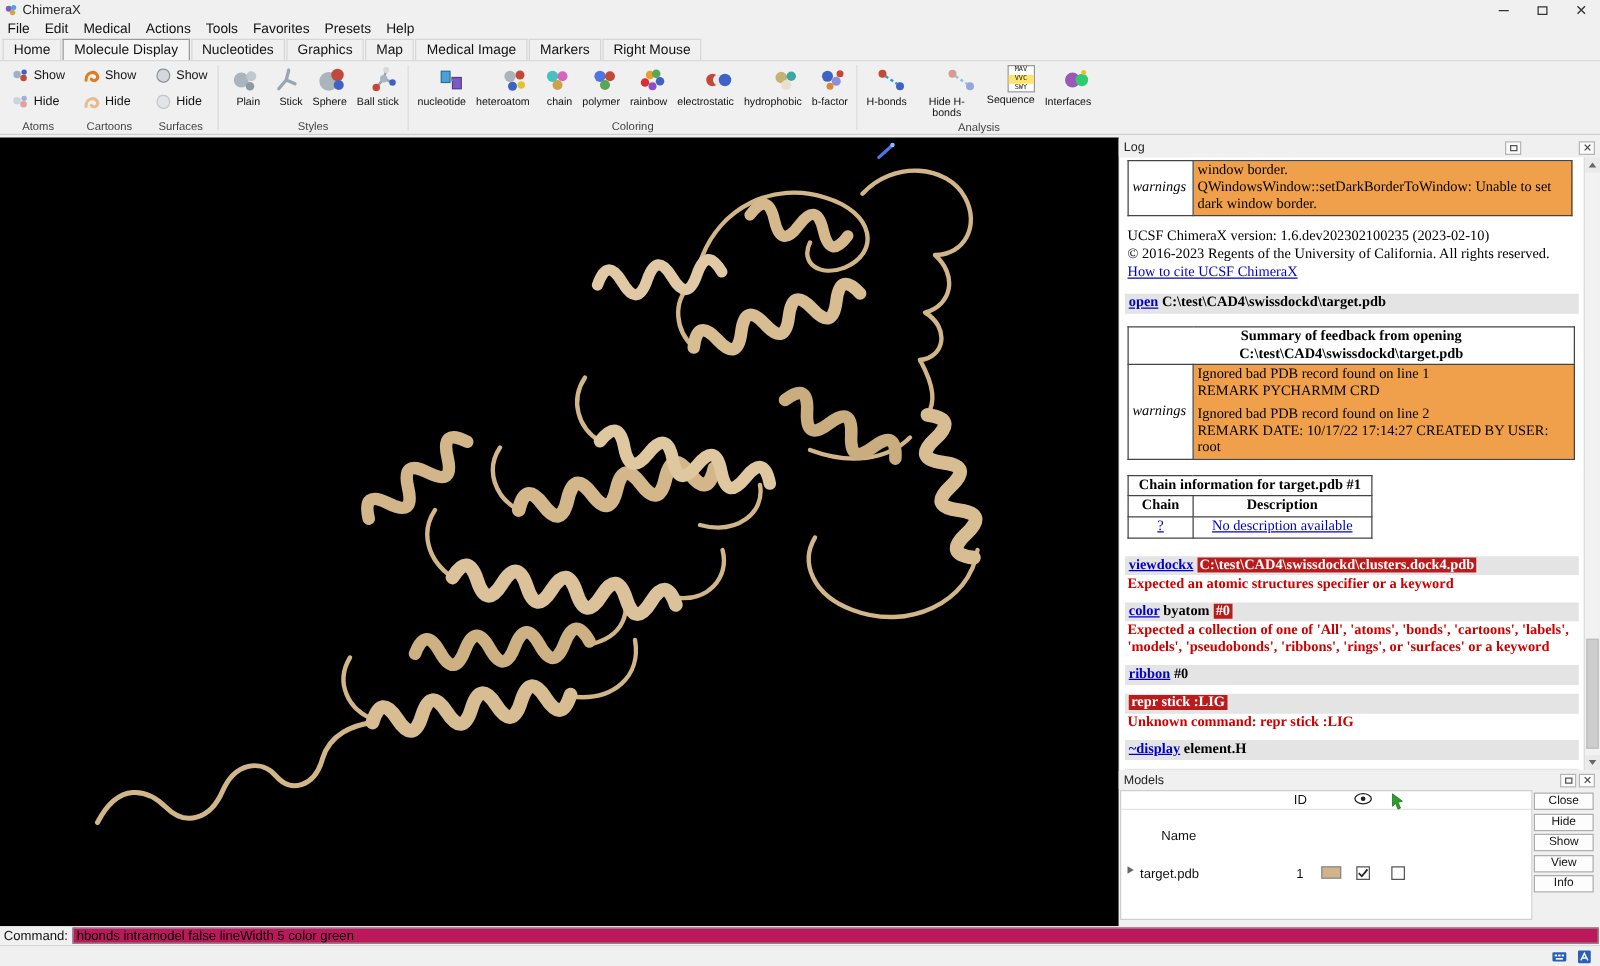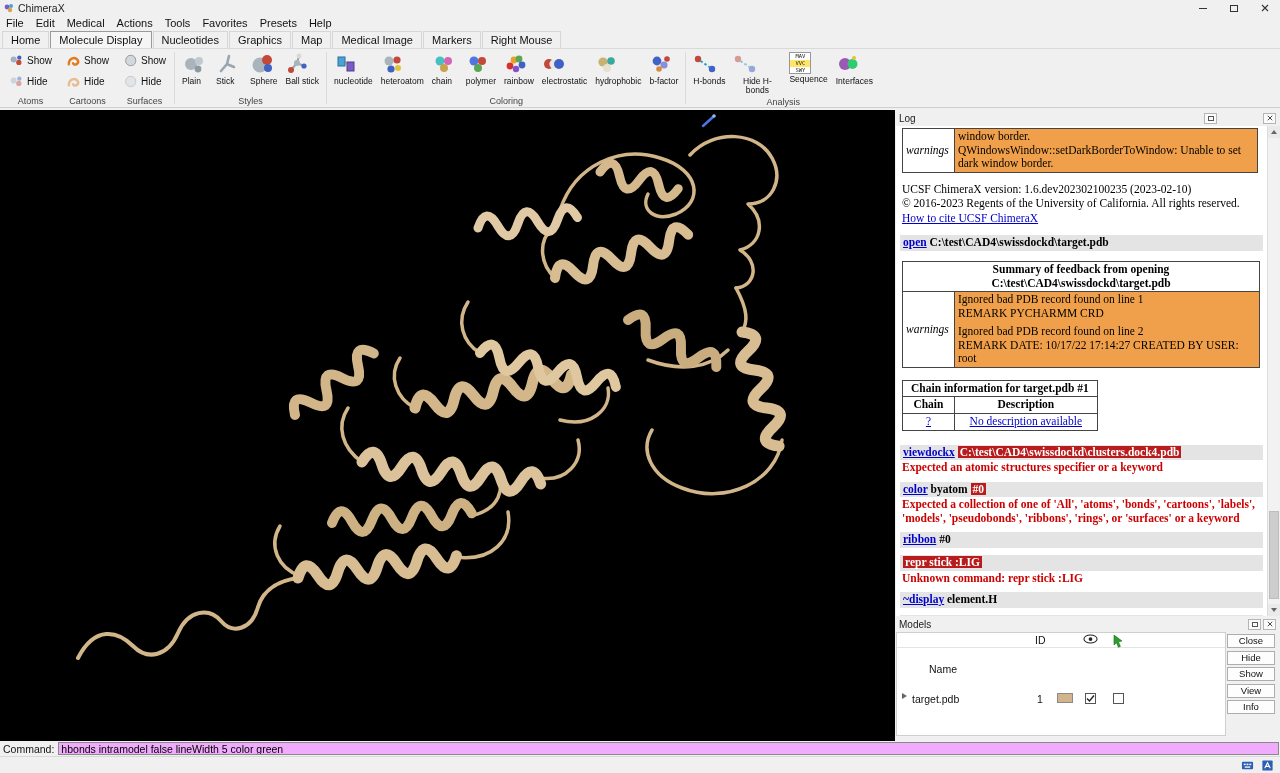--- a/index.html
+++ b/index.html
@@ -26,21 +26,21 @@
 
 
 .toolbar{position:absolute;top:48px;left:0;right:0;height:60px;background:#f0f0f0;border-top:1px solid #d9d9d9;border-bottom:1px solid #cfcfcf;display:flex;align-items:stretch;padding-left:2px;}
 .tgroup{display:flex;flex-direction:column;padding:1px 2px 0 2px;}
 .tgroup .btnarea{flex:1;display:flex;align-items:flex-start;}
 .glabel{height:12px;font-size:9px;color:#444;text-align:center;line-height:12px;}
 .sep{width:1px;background:#dcdcdc;margin:3px 1px;}
 .stack{display:flex;flex-direction:column;}
 .minibtn{display:flex;align-items:center;gap:3px;height:21px;padding:0 4px;font-size:10px;border:1px solid transparent;}
 .minibtn svg{width:15px;height:15px;flex:0 0 auto;}
-.bigbtn{display:flex;flex-direction:column;align-items:flex-start;justify-content:flex-start;min-width:34px;max-width:56px;padding:1px 3px 0 3px;font-size:8.5px;line-height:1.08;text-align:center;border:1px solid transparent;}
+.bigbtn{display:flex;flex-direction:column;align-items:flex-end;justify-content:flex-start;min-width:34px;max-width:56px;padding:1px 3px 0 3px;font-size:8.5px;line-height:1.08;text-align:center;border:1px solid transparent;}
 .bigbtn svg{width:24px;height:24px;}
 .bigbtn .blabel{margin-top:1px;}
 .seqicon{width:22px;height:22px;border:1px solid #999;background:#fff;font-family:"DejaVu Sans Mono",monospace;font-size:5.5px;line-height:1.25;text-align:center;color:#222;}
 .seqicon .r2{background:#ffe66b;}
 
 
 .viewport{position:absolute;top:110px;left:0;width:895px;height:631px;background:#000;}
 .viewport svg{display:block;width:895px;height:631px;}
 
 
@@ -93,21 +93,21 @@
 .m-swatch{left:160px;top:3px;width:16px;height:10px;border:1px solid #8a8a8a;display:block;}
 .cbx{left:188px;top:2px;width:11px;height:11px;border:1px solid #555;background:#fff;display:flex;align-items:center;justify-content:center;}
 .cbx2{left:216px;}
 .cbx svg{width:9px;height:9px;}
 .mbtns{position:absolute;right:4px;top:2px;display:flex;flex-direction:column;gap:2.5px;}
 .mbtn{width:48px;height:14px;font-size:9.5px;line-height:12px;text-align:center;background:#fdfdfd;border:1px solid #adadad;}
 
 
 .commandbar{position:absolute;top:741px;left:0;right:0;height:15px;background:#f0f0f0;display:flex;align-items:center;}
 .cmdlabel{padding:0 4px 0 3px;font-size:10.5px;white-space:nowrap;}
-.cmdinput{flex:1;height:13px;margin-right:1px;border:1px solid #8a8a8a;background:#f0abfc;font-family:"Liberation Sans",sans-serif;font-size:10.5px;padding:0 2px;outline:none;}
+.cmdinput{flex:1;height:13px;margin-right:1px;border:1px solid #8a8a8a;background:#be185d;font-family:"Liberation Sans",sans-serif;font-size:10.5px;padding:0 2px;outline:none;}
 .statusbar{position:absolute;top:756px;left:0;right:0;height:17px;background:#f0f0f0;border-top:1px solid #d9d9d9;}
 .statusicons{position:absolute;right:6px;top:2px;display:flex;gap:7px;}
 .statusicons svg{width:13px;height:13px;}
 </style>
 </head>
 <body>
 
 <div class="app">
 
   <div class="titlebar">

